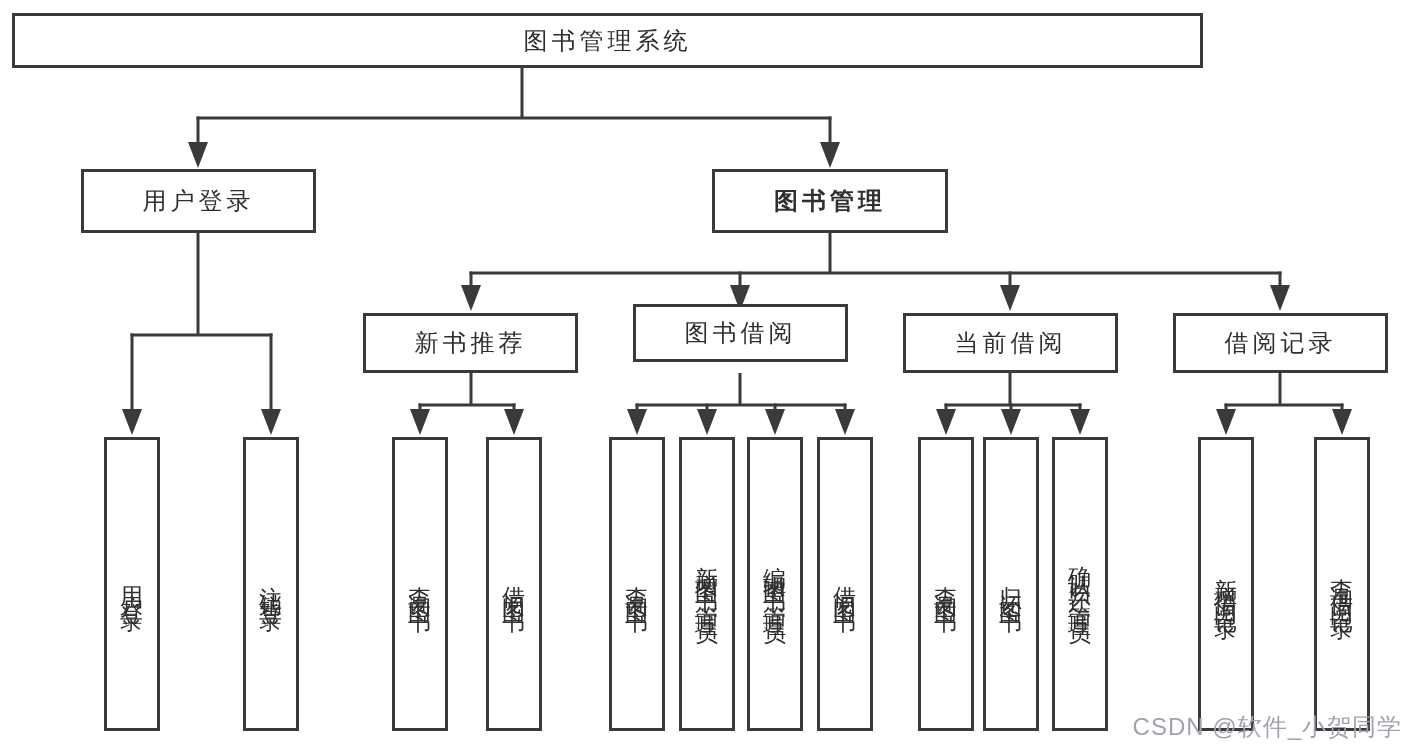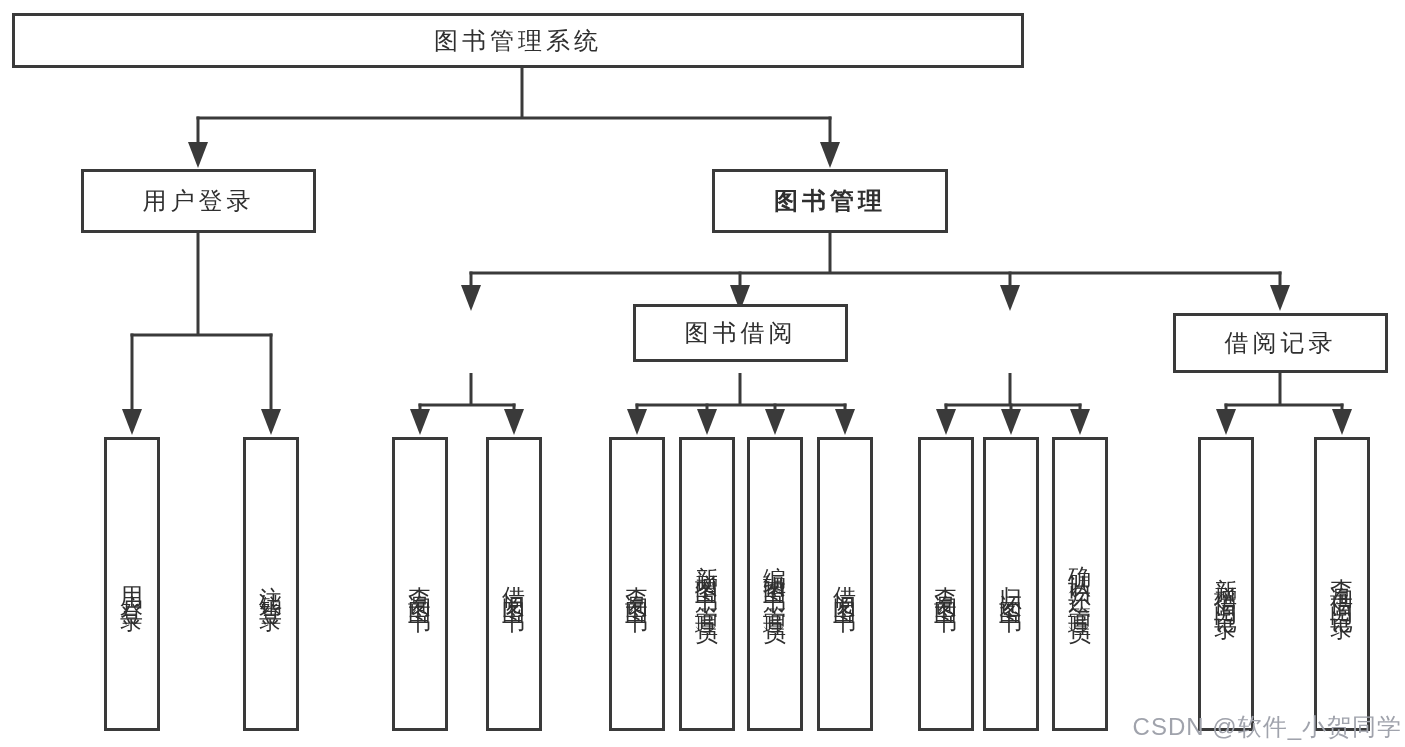--- a/index.html
+++ b/index.html
@@ -109,26 +109,28 @@
     <polygon points="1070,409 1090,409 1080,435"></polygon>
 
     <line x1="1280" y1="373" x2="1280" y2="405"></line>
     <line x1="1224.5" y1="405" x2="1343.5" y2="405"></line>
     <line x1="1226" y1="403.5" x2="1226" y2="418"></line>
     <polygon points="1216,409 1236,409 1226,435"></polygon>
     <line x1="1342" y1="403.5" x2="1342" y2="418"></line>
     <polygon points="1332,409 1352,409 1342,435"></polygon>
   </svg>
 
-  <div class="node" style="left:12px;top:13px;width:1012px;height:55px;">图书管理系统</div>
+  <div class="node" style="left:12px;top:13px;width:1191px;height:55px;">图书管理系统</div>
 
   <div class="node" style="left:81px;top:169px;width:235px;height:64px;">用户登录</div>
   <div class="node" style="left:712px;top:169px;width:236px;height:64px;font-weight:bold;">图书管理</div>
 
+  <div class="node" style="left:363px;top:313px;width:215px;height:60px;">新书推荐</div>
   <div class="node" style="left:633px;top:304px;width:215px;height:58px;">图书借阅</div>
+  <div class="node" style="left:903px;top:313px;width:215px;height:60px;">当前借阅</div>
   <div class="node" style="left:1173px;top:313px;width:215px;height:60px;">借阅记录</div>
 
   <div class="node leaf" style="left:104px;top:437px;width:56px;height:294px;">用户登录</div>
   <div class="node leaf" style="left:243px;top:437px;width:56px;height:294px;">注销登录</div>
 
   <div class="node leaf" style="left:392px;top:437px;width:56px;height:294px;">查询图书</div>
   <div class="node leaf" style="left:486px;top:437px;width:56px;height:294px;">借阅图书</div>
 
   <div class="node leaf" style="left:609px;top:437px;width:56px;height:294px;">查询图书</div>
   <div class="node leaf" style="left:679px;top:437px;width:56px;height:294px;">新增图书（管理员）</div>

